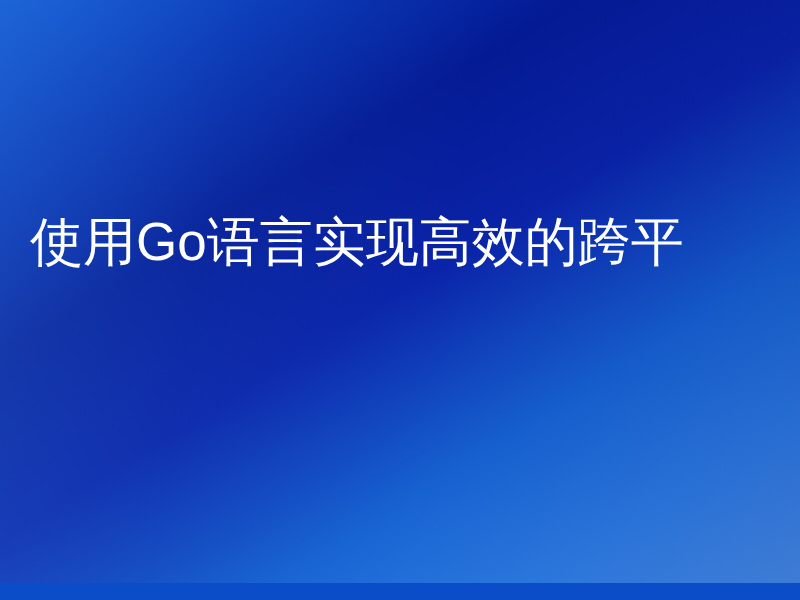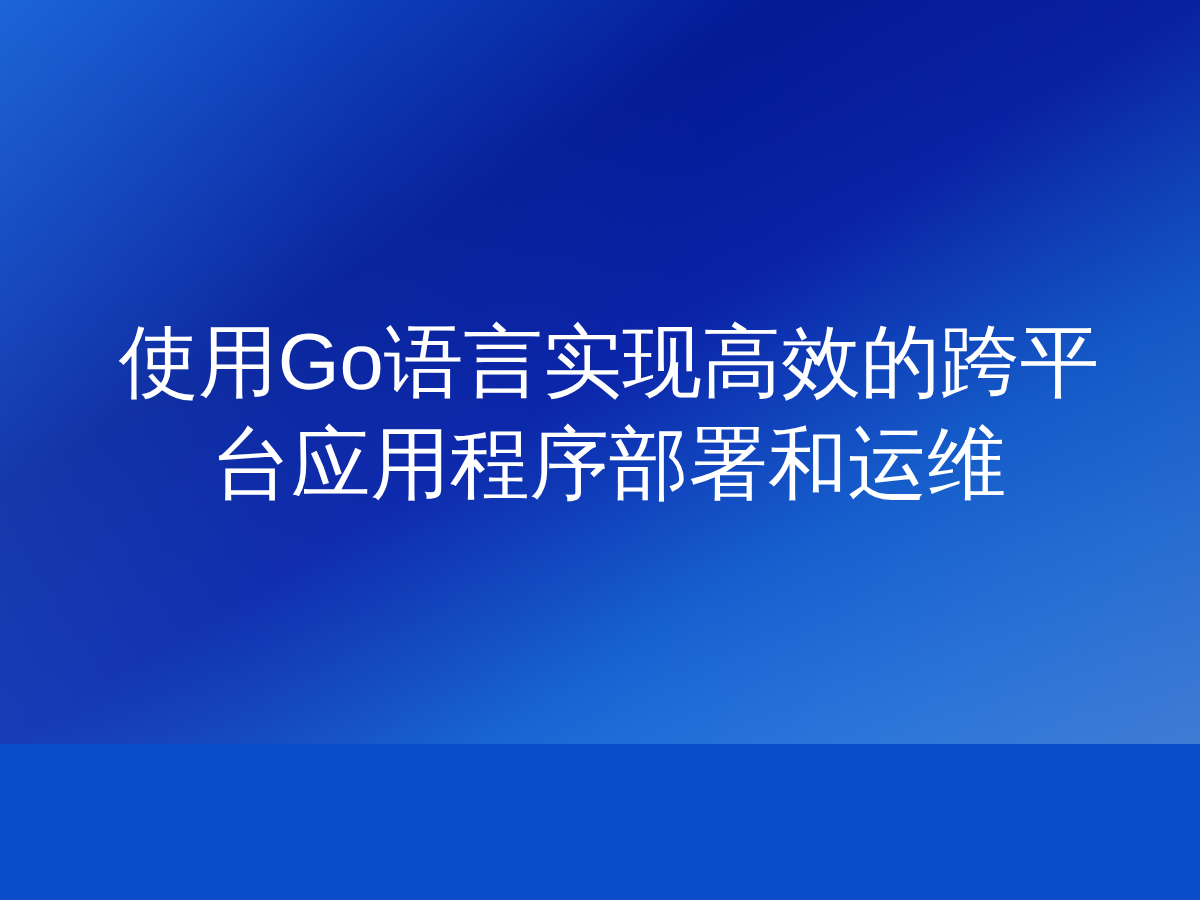--- a/index.html
+++ b/index.html
@@ -4,34 +4,33 @@
 <style>
   html, body {
     margin: 0;
     padding: 0;
     background: #0b4dc8;
   }
 
   #card {
     position: relative;
     width: 800px;
-    height: 496px;
+    height: 583px;
     overflow: hidden;
     
     background:
       linear-gradient(148deg,
         #0b52cf 0%,
         #0734b4 16%,
         #041a94 33%,
         #0a23a8 50%,
         #1763d2 70%,
         #2e7de2 85%,
         #4a91e8 100%);
     font-family: "Liberation Sans", "DejaVu Sans", sans-serif;
-    text-align: center;
   }
 
   
   #card::after {
     content: "";
     position: absolute;
     inset: 0;
     background:
       linear-gradient(100deg,
         rgba(70,145,235,0.30) 0%,
@@ -58,16 +57,15 @@
     white-space: nowrap;
   }
 </style>
 </head>
 <body>
 
 <div id="card">
 
   <div id="title-block">
     <div class="title-line">使用Go语言实现高效的跨平</div>
-    <div class="title-line">台应用程序部署和运维</div>
   </div>
 
 </div>
 
 </body></html>

